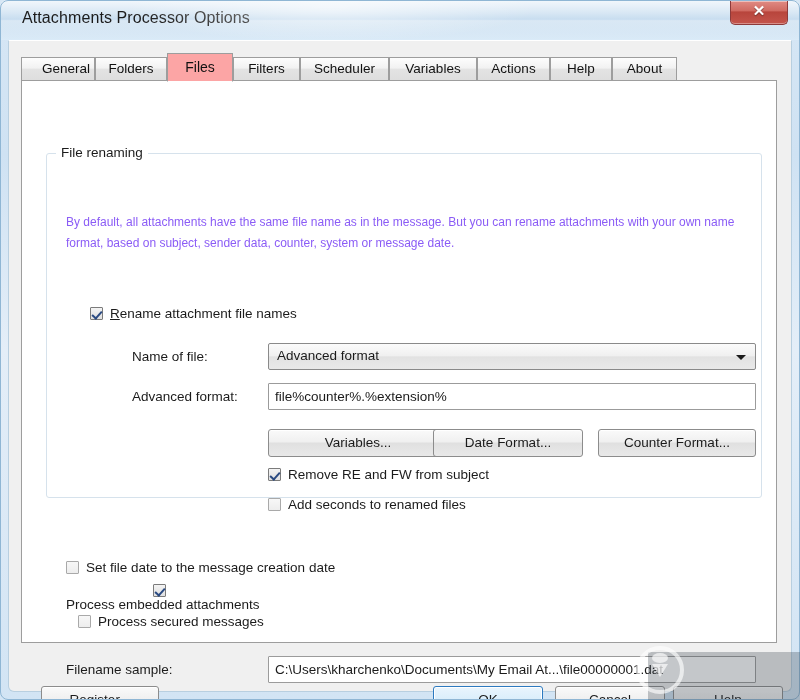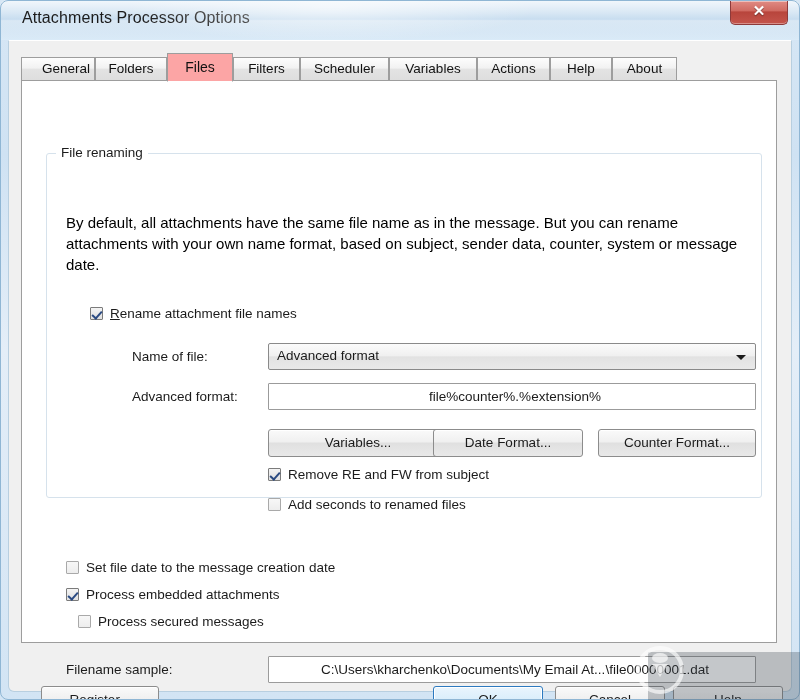--- a/index.html
+++ b/index.html
@@ -159,22 +159,22 @@
   .static-text {
     position: absolute;
     font-size: 13.5px;
     color: #1b1b1b;
     white-space: nowrap;
   }
   #desc {
     position: absolute;
     left: 44px; top: 131px;
     width: 690px;
-    font-size: 15px;
-    color: #000000;
+    font-size: 12px;
+    color: #8b5cf6;
     line-height: 21px;
   }
 
   
   .cb-row {
     position: absolute;
     height: 20px;
     display: flex;
     align-items: center;
     cursor: default;
@@ -241,21 +241,20 @@
     position: absolute;
     border: 1px solid #9b9b9b;
     background: #ffffff;
     box-sizing: border-box;
     font-size: 13.5px;
     color: #1b1b1b;
     padding: 0 0 0 6px;
     font-family: "Liberation Sans", sans-serif;
     outline: none;
     border-radius: 1px;
-    text-align: center;
   }
   #advanced-format-input {
     left: 246px; top: 302px;
     width: 488px; height: 27px;
     line-height: 25px;
   }
   #filename-sample-input {
     left: 246px; top: 575px;
     width: 488px; height: 27px;
     line-height: 25px;
@@ -394,21 +393,21 @@
       </div>
       <div class="cb-row" id="gcb-1" style="left: 246px; top: 413px;">
         <span class="cb-box dim"></span>
         <span class="cb-label">Add seconds to renamed files</span>
       </div>
 
       <div class="cb-row" id="pcb-0" style="left: 44px; top: 476px;">
         <span class="cb-box dim"></span>
         <span class="cb-label">Set file date to the message creation date</span>
       </div>
-      <div class="cb-row" id="pcb-1" style="left: 44px; top: 503px;">
+      <div class="cb-row" id="pcb-1" style="left: 44px; top: 503px; flex-direction: column;">
         <span class="cb-box checked"></span>
         <span class="cb-label">Process embedded attachments</span>
       </div>
       <div class="cb-row" id="pcb-2" style="left: 44px; top: 530px; padding-left: 12px;">
         <span class="cb-box dim"></span>
         <span class="cb-label">Process secured messages</span>
       </div>
 
       <div class="static-text" style="left:44px; top:581px;">Filename sample:</div>
       <input class="textbox" id="filename-sample-input" type="text" readonly="" value="C:\Users\kharchenko\Documents\My Email At...\file00000001.dat" style="">

